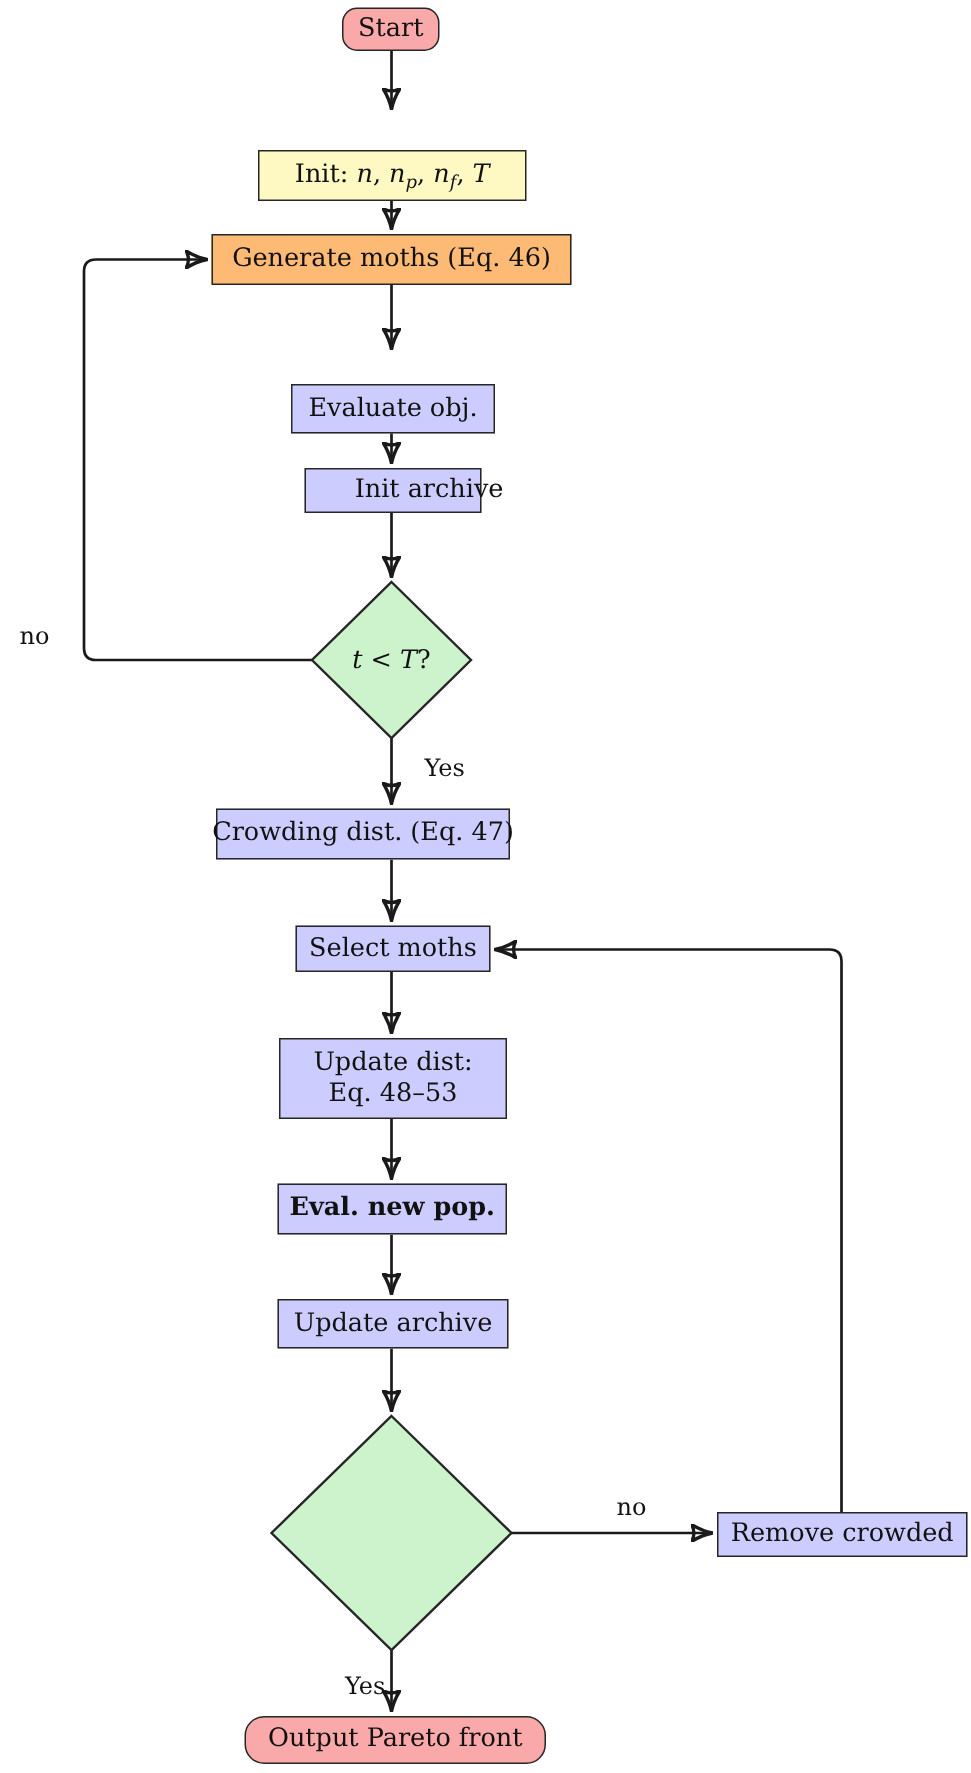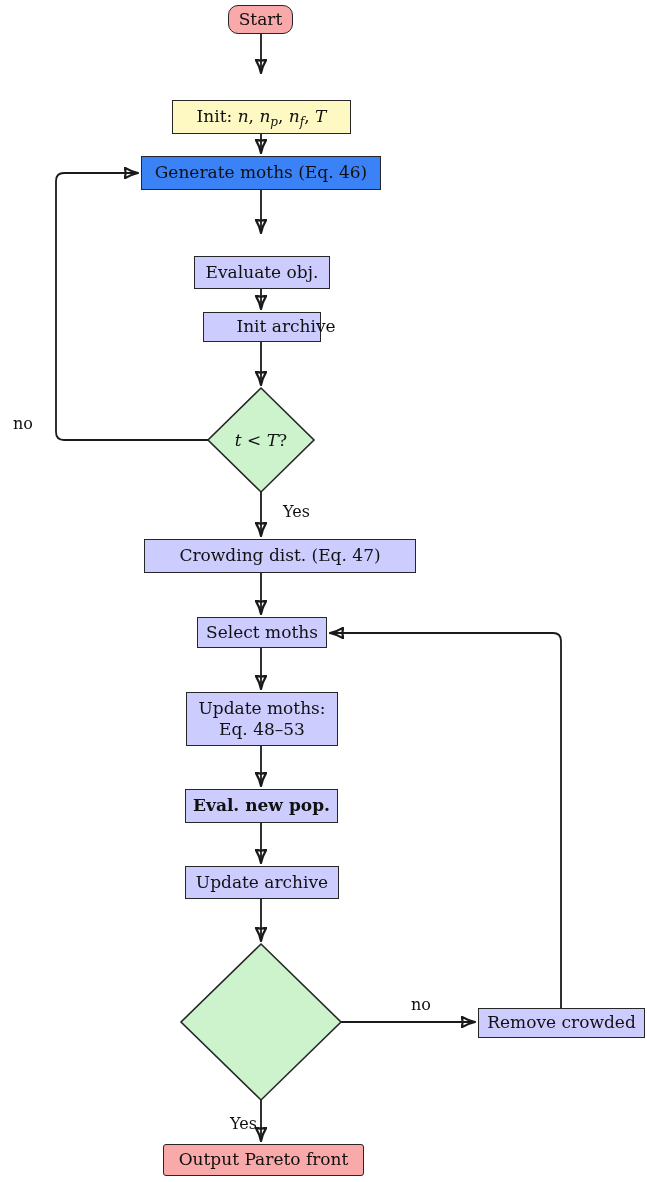--- a/index.html
+++ b/index.html
@@ -39,21 +39,21 @@
     justify-content: center;
     text-align: center;
     font-size: 17px;
     line-height: 1.25;
     white-space: nowrap;
   }
   .terminal {
     border-radius: 10px;
   }
   .terminal.big {
-    border-radius: 3px;
+    border-radius: 13px;
   }
   .dlabel {
     position: absolute;
     display: flex;
     align-items: center;
     justify-content: center;
     text-align: center;
     font-size: 17px;
     white-space: nowrap;
     pointer-events: none;
@@ -106,46 +106,46 @@
   </svg>
 
   <div class="node terminal" style="left: 228px; top: 5px; width: 65px; height: 29px; background-color: rgb(249, 169, 169);">
     <span>Start</span>
   </div>
 
   <div class="node process" style="left: 172px; top: 76px; width: 179px; height: 34px; background-color: #fef9c3; margin-top: 24px;">
     <span><span>Init: </span><i class="m">n</i><span>, </span><i class="m">n</i><sub><i class="m">p</i></sub><span>, </span><i class="m">n</i><sub><i class="m">f</i></sub><span>, </span><i class="m">T</i></span>
   </div>
 
-  <div class="node process" style="left: 141px; top: 156px; width: 240px; height: 34px; background-color: #3b82f6;">
+  <div class="node process" style="left: 141px; top: 156px; width: 240px; height: 34px; background-color: #fdba74;">
     <span>Generate moths (Eq. 46)</span>
   </div>
 
   <div class="node process" style="left: 194px; top: 236px; width: 136px; height: 33px; background-color: rgb(204, 204, 255); margin-top: 20px;">
     <span>Evaluate obj.</span>
   </div>
 
   <div class="node process" style="left: 203px; top: 312px; width: 118px; height: 30px; background-color: rgb(204, 204, 255); padding-left: 48px;">
     <span>Init archive</span>
   </div>
 
   <div class="dlabel" style="left:208px; top:428px; width:106px; height:24px;justify-content:center;">
     <span><i class="m">t</i><span> &lt; </span><i class="m">T</i><span>?</span></span>
   </div>
 
-  <div class="node process" style="left: 144px; top: 539px; width: 272px; height: 34px; background-color: rgb(204, 204, 255);">
+  <div class="node process" style="left: 144px; top: 539px; width: 196px; height: 34px; background-color: rgb(204, 204, 255);">
     <span>Crowding dist. (Eq. 47)</span>
   </div>
 
   <div class="node process" style="left: 197px; top: 617px; width: 130px; height: 31px; background-color: rgb(204, 204, 255);">
     <span>Select moths</span>
   </div>
 
   <div class="node process" style="left: 186px; top: 692px; width: 152px; height: 54px; background-color: rgb(204, 204, 255);">
-    <span>Update moths:</span>
+    <span>Update dist:</span>
     <span>Eq. 48–53</span>
   </div>
 
   <div class="node process" style="left: 185px; top: 789px; width: 153px; height: 34px; background-color: rgb(204, 204, 255); font-weight: bold;">
     <span>Eval. new pop.</span>
   </div>
 
   <div class="node process" style="left: 185px; top: 866px; width: 154px; height: 33px; background-color: rgb(204, 204, 255);">
     <span>Update archive</span>
   </div>

